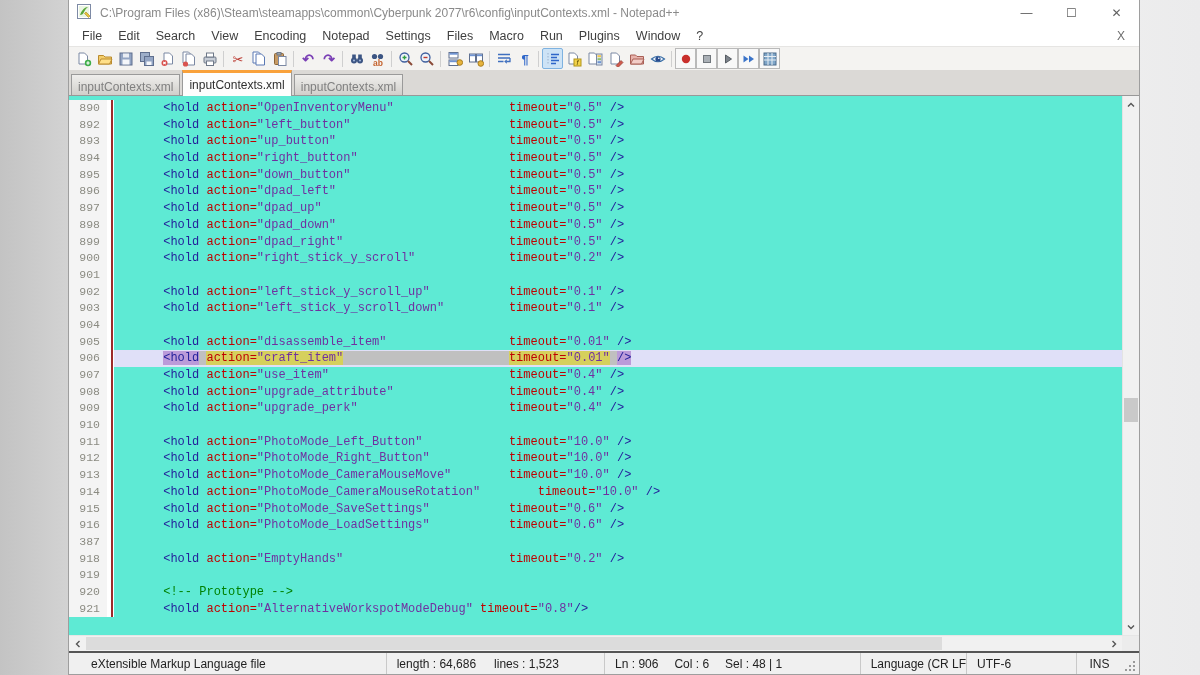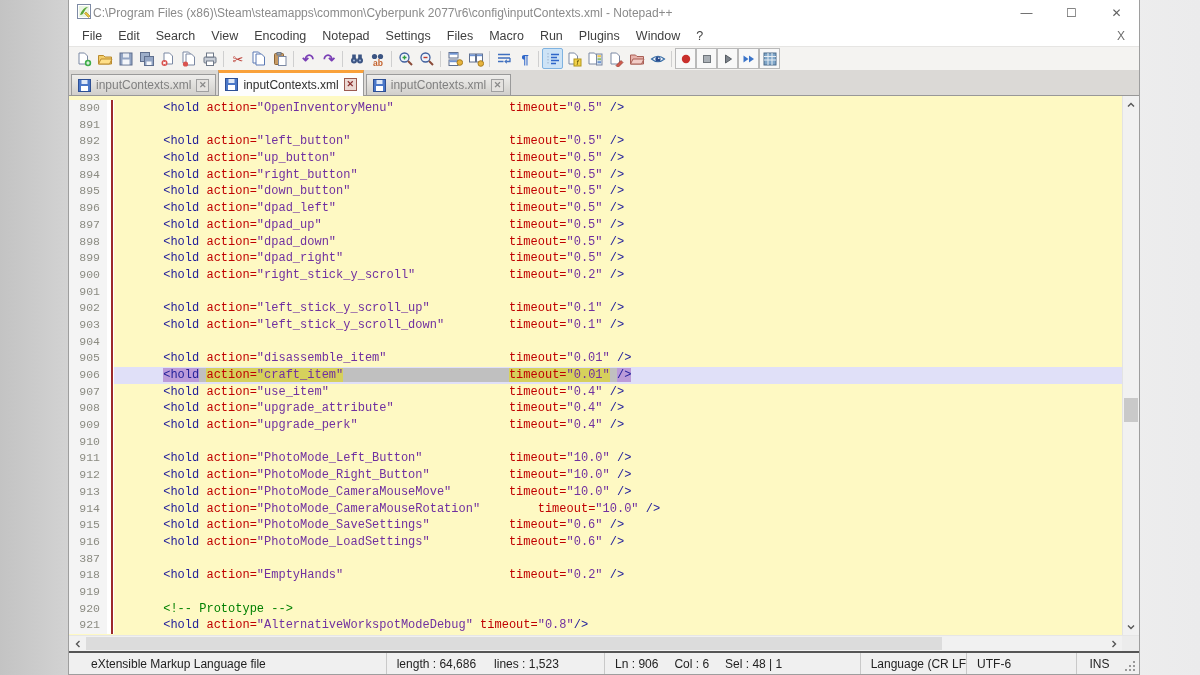--- a/index.html
+++ b/index.html
@@ -9,44 +9,44 @@
     background: linear-gradient(90deg,#c3c3c3 0%,#d9d9d9 8%,#efefef 45%,#f4f4f3 75%,#ebebec 100%);
     font-family:"Liberation Sans", sans-serif;
   }
   #npp-window {
     position:absolute; left:68px; top:0; width:1072px; height:675px;
     background:#fff; border:1px solid #9e9e9e; border-top:none;
     display:flex; flex-direction:column;
   }
   
   .titlebar { height:26px; flex:none; display:flex; align-items:center; background:#fff; padding-left:7px; }
-  .title-text { font-size:12px; color:#8a8a8a; white-space:nowrap; overflow:hidden; }
+  .title-text { margin-left:7px; font-size:12px; color:#8a8a8a; white-space:nowrap; overflow:hidden; }
   .win-controls { margin-left:auto; display:flex; height:100%; }
   .win-btn { width:45px; height:100%; display:flex; align-items:center; justify-content:center; color:#5f5f5f; font-size:12px; }
   
   .menubar { height:20px; flex:none; display:flex; align-items:center; background:#fff; padding-left:5px; font-size:12.5px; color:#3f3f3f; }
   .menu-item { padding:0 8px; line-height:20px; }
   .menu-close { margin-left:auto; padding-right:14px; color:#6e6e6e; font-size:12px; }
   
   .toolbar { height:24px; flex:none; display:flex; align-items:center; background:#f4f3f1; border-top:1px solid #e6e5e3; padding-left:4px; }
   .tb-btn { width:21px; height:21px; flex:none; display:flex; align-items:center; justify-content:center; border:1px solid transparent; border-radius:2px; }
   .tb-btn.active { background:#cde3f6; border-color:#7eb2e0; }
   .tb-btn.bordered { background:#f8f8f8; border-color:#b9b9b9; border-radius:0; }
   .tb-sep { width:1px; height:16px; background:#cfcfcf; margin:0 3px; flex:none; }
   
   .tabbar { height:26px; flex:none; display:flex; align-items:flex-end; background:#dbd9d6; padding-left:2px; border-bottom:1px solid #989898; }
   .tab { height:21px; display:flex; align-items:center; gap:5px; padding:0 6px; margin-right:2px;
          border:1px solid #9a9a9a; border-bottom:none; background:linear-gradient(#efeeec,#d1cfcb);
-         font-size:12px; color:#808080; white-space:nowrap; }
+         font-size:12px; color:#808080; white-space:nowrap;flex-direction:column; }
   .tab.active { height:26px; background:#fdfdfd; color:#2f2f2f; border-top:3px solid var(--accent-orange); margin-bottom:-1px; }
   .tab-close { width:13px; height:13px; border:1px solid #a0a0a0; background:#e4e2df; color:#8a8a8a;
                font-size:9px; line-height:11px; text-align:center; font-weight:bold; }
   .tab.active .tab-close { background:#ecd9d4; border-color:#9a5a50; color:#8b2f2f; }
   
-  .editor { flex:1; position:relative; background:#fef9c3; overflow:hidden;
+  .editor { flex:1; position:relative; background:#5eead4; overflow:hidden;
             font-family:"Liberation Mono","DejaVu Sans Mono",monospace; font-size:12px; }
   .code-scroll { position:absolute; left:0; right:17px; top:0; bottom:0; overflow:hidden; padding-top:4px; }
   .code-line { display:flex; height:16.7px; line-height:16.7px; white-space:pre; }
   .line-num { flex:none; width:38px; padding-right:7px; text-align:right; color:#8b8b82; background:#f4f4f4; font-size:11.5px; }
   .line-mark { flex:none; width:7px; background:linear-gradient(90deg,#fff 0 4px,#9c2a2a 4px 6px,#fff 6px); }
   .line-body { flex:1; padding-left:6px; color:#000; }
   .code-line.current .line-body { background:var(--current-line); }
   .tk-t { color:var(--tag); } .tk-a { color:var(--attr); } .tk-s { color:var(--string); }
   .tk-c { color:var(--comment); } .tk-p { color:#000; }
   .bg-sel { background:var(--sel-bg); } .bg-tag { background:var(--tag-match-bg); } .bg-attr { background:var(--attr-match-bg); }
@@ -350,21 +350,20 @@
           <rect x="3" y="7" width="7" height="5" fill="#fff"></rect>
         </svg>
         <span>inputContexts.xml</span>
         <span class="tab-close">✕</span>
       </div>
     </div>
 
   <div class="editor">
     <div class="code-scroll">
         <div class="code-line"><span class="line-num">890</span><span class="line-mark"></span><span class="line-body"><span class="tk-p">      </span><span class="tk-t">&lt;hold</span><span class="tk-p"> </span><span class="tk-a">action=</span><span class="tk-s">"OpenInventoryMenu"</span><span class="tk-p">                </span><span class="tk-a">timeout=</span><span class="tk-s">"0.5"</span><span class="tk-p"> </span><span class="tk-t">/&gt;</span></span></div>
-        <div class="code-line"><span class="line-num">891</span><span class="line-mark"></span><span class="line-body"></span></div>
         <div class="code-line"><span class="line-num">892</span><span class="line-mark"></span><span class="line-body"><span class="tk-p">      </span><span class="tk-t">&lt;hold</span><span class="tk-p"> </span><span class="tk-a">action=</span><span class="tk-s">"left_button"</span><span class="tk-p">                      </span><span class="tk-a">timeout=</span><span class="tk-s">"0.5"</span><span class="tk-p"> </span><span class="tk-t">/&gt;</span></span></div>
         <div class="code-line"><span class="line-num">893</span><span class="line-mark"></span><span class="line-body"><span class="tk-p">      </span><span class="tk-t">&lt;hold</span><span class="tk-p"> </span><span class="tk-a">action=</span><span class="tk-s">"up_button"</span><span class="tk-p">                        </span><span class="tk-a">timeout=</span><span class="tk-s">"0.5"</span><span class="tk-p"> </span><span class="tk-t">/&gt;</span></span></div>
         <div class="code-line"><span class="line-num">894</span><span class="line-mark"></span><span class="line-body"><span class="tk-p">      </span><span class="tk-t">&lt;hold</span><span class="tk-p"> </span><span class="tk-a">action=</span><span class="tk-s">"right_button"</span><span class="tk-p">                     </span><span class="tk-a">timeout=</span><span class="tk-s">"0.5"</span><span class="tk-p"> </span><span class="tk-t">/&gt;</span></span></div>
         <div class="code-line"><span class="line-num">895</span><span class="line-mark"></span><span class="line-body"><span class="tk-p">      </span><span class="tk-t">&lt;hold</span><span class="tk-p"> </span><span class="tk-a">action=</span><span class="tk-s">"down_button"</span><span class="tk-p">                      </span><span class="tk-a">timeout=</span><span class="tk-s">"0.5"</span><span class="tk-p"> </span><span class="tk-t">/&gt;</span></span></div>
         <div class="code-line"><span class="line-num">896</span><span class="line-mark"></span><span class="line-body"><span class="tk-p">      </span><span class="tk-t">&lt;hold</span><span class="tk-p"> </span><span class="tk-a">action=</span><span class="tk-s">"dpad_left"</span><span class="tk-p">                        </span><span class="tk-a">timeout=</span><span class="tk-s">"0.5"</span><span class="tk-p"> </span><span class="tk-t">/&gt;</span></span></div>
         <div class="code-line"><span class="line-num">897</span><span class="line-mark"></span><span class="line-body"><span class="tk-p">      </span><span class="tk-t">&lt;hold</span><span class="tk-p"> </span><span class="tk-a">action=</span><span class="tk-s">"dpad_up"</span><span class="tk-p">                          </span><span class="tk-a">timeout=</span><span class="tk-s">"0.5"</span><span class="tk-p"> </span><span class="tk-t">/&gt;</span></span></div>
         <div class="code-line"><span class="line-num">898</span><span class="line-mark"></span><span class="line-body"><span class="tk-p">      </span><span class="tk-t">&lt;hold</span><span class="tk-p"> </span><span class="tk-a">action=</span><span class="tk-s">"dpad_down"</span><span class="tk-p">                        </span><span class="tk-a">timeout=</span><span class="tk-s">"0.5"</span><span class="tk-p"> </span><span class="tk-t">/&gt;</span></span></div>
         <div class="code-line"><span class="line-num">899</span><span class="line-mark"></span><span class="line-body"><span class="tk-p">      </span><span class="tk-t">&lt;hold</span><span class="tk-p"> </span><span class="tk-a">action=</span><span class="tk-s">"dpad_right"</span><span class="tk-p">                       </span><span class="tk-a">timeout=</span><span class="tk-s">"0.5"</span><span class="tk-p"> </span><span class="tk-t">/&gt;</span></span></div>
         <div class="code-line"><span class="line-num">900</span><span class="line-mark"></span><span class="line-body"><span class="tk-p">      </span><span class="tk-t">&lt;hold</span><span class="tk-p"> </span><span class="tk-a">action=</span><span class="tk-s">"right_stick_y_scroll"</span><span class="tk-p">             </span><span class="tk-a">timeout=</span><span class="tk-s">"0.2"</span><span class="tk-p"> </span><span class="tk-t">/&gt;</span></span></div>
         <div class="code-line"><span class="line-num">901</span><span class="line-mark"></span><span class="line-body"></span></div>

